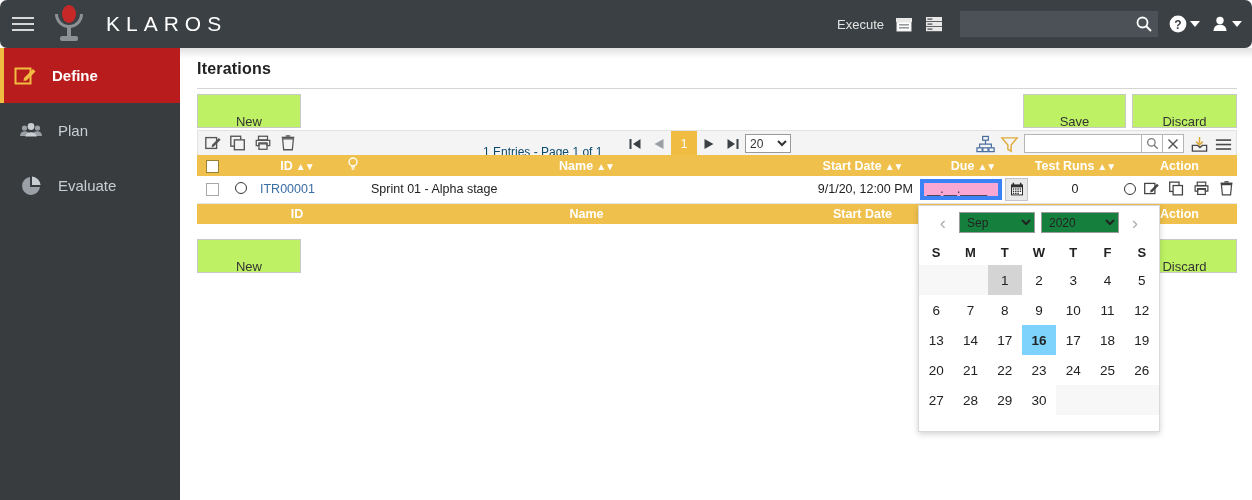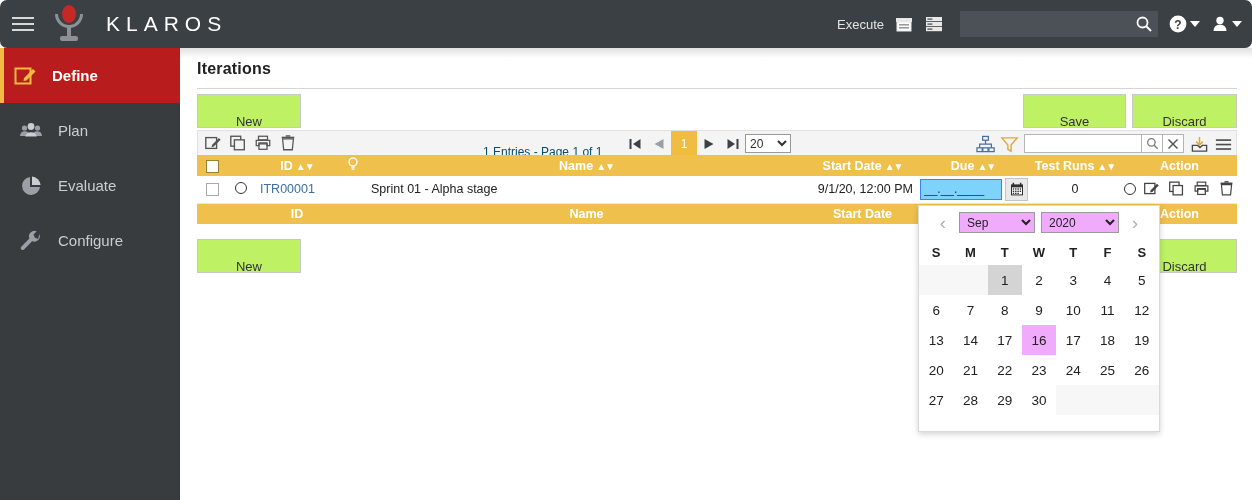--- a/index.html
+++ b/index.html
@@ -171,22 +171,22 @@
     display: inline-block; cursor: pointer;
   }
   .idlink { color: #3a6ea5; text-decoration: none; cursor: pointer; margin-top: 36px; }
   .act-icons { display: flex; align-items: center; justify-content: center; gap: 7px; }
 
   
   #due-cell { position: relative; padding: 0; }
   #due-wrap { display: flex; align-items: center; justify-content: flex-start;
               padding-left: 2px; }
   #due-input {
-    width: 82px; height: 21px; border: 1px solid #3b82f6; outline: none;
-    font-size: 12px; color: #333; padding: 0 3px; background: #7dd3fc;
+    width: 82px; height: 21px; border: 4px solid #3b82f6; outline: none;
+    font-size: 12px; color: #333; padding: 0 3px; background: #f9a8d4;
     font-family: "Liberation Sans", sans-serif;
   }
   #cal-btn {
     width: 25px; height: 23px; border: 1px solid #c4c4c4; background: #e9e9e9;
     margin-left: 3px; display: flex; align-items: center; justify-content: center;
     cursor: pointer;
   }
 
   
   #datepicker {
@@ -197,38 +197,38 @@
   #dp-head {
     height: 33px; display: flex; align-items: center; justify-content: center;
     gap: 6px; padding: 0 6px;
   }
   .dp-arrow {
     width: 20px; height: 22px; display: flex; align-items: center;
     justify-content: center; color: #b0b0b0; font-size: 19px; cursor: pointer;
     font-family: "Liberation Sans", sans-serif;
   }
   #dp-month, #dp-year {
-    height: 21px; border: 1px solid #9b9b9b; background: #f0abfc; font-size: 12px;
+    height: 21px; border: 1px solid #9b9b9b; background: #15803d; font-size: 12px;
     font-family: "Liberation Sans", sans-serif; color: #222; padding-left: 3px;
   }
   #dp-month { width: 76px; }
   #dp-year  { width: 78px; }
   #dp-dows {
     display: grid; grid-template-columns: repeat(7, 1fr);
     font-size: 13px; font-weight: bold; color: #222; text-align: center;
     height: 26px; align-items: center;
   }
   #dp-grid { display: grid; grid-template-columns: repeat(7, 1fr); }
   .dp-cell {
     height: 30px; display: flex; align-items: center; justify-content: center;
     font-size: 13.5px; color: #222; cursor: pointer;
   }
   .dp-cell.blank { background: #f7f7f7; cursor: default; }
   .dp-cell.selected { background: #d4d4d4; }
-  .dp-cell.today { background: #f0abfc; }
+  .dp-cell.today { background: #7dd3fc; font-weight: bold; }
 </style>
 </head>
 <body>
 
 <div id="topbar">
 
   <div id="hamburger">
     <span></span>
       <span></span>
       <span></span>
@@ -332,28 +332,20 @@
   <div class="nav-item">
     <span class="nav-icon">
       <svg width="24" height="24" viewBox="0 0 24 24">
         <path d="M11 3 A9 9 0 1 0 21 13 L11 13 z" fill="#9aa0a5"></path>
         <path d="M13 2.6 A9.4 9.4 0 0 1 21.6 11 L13 11 z" fill="#c9ced2"></path>
       </svg>
     </span>
     <span class="nav-label">Evaluate</span>
   </div>
 
-  <div class="nav-item">
-    <span class="nav-icon">
-      <svg width="24" height="24" viewBox="0 0 24 24">
-        <path d="M20.4 5 a5.6 5.6 0 0 1 -7.3 7.3 L5 20.4 a1.9 1.9 0 0 1 -2.7-2.7 l8.1-8.1 A5.6 5.6 0 0 1 17.7 2.3 l-3.2 3.2 1.4 3.2 3.2 1.4 z" fill="#9aa0a5"></path>
-      </svg>
-    </span>
-    <span class="nav-label">Configure</span>
-  </div>
 </div>
 
 <div id="content">
   <div id="content-top-shade"></div>
 
   <div id="page-title">Iterations</div>
   <div id="title-rule"></div>
 
   <button class="btn" id="new-top">New</button>
   <button class="btn" id="save-btn">Save</button>

